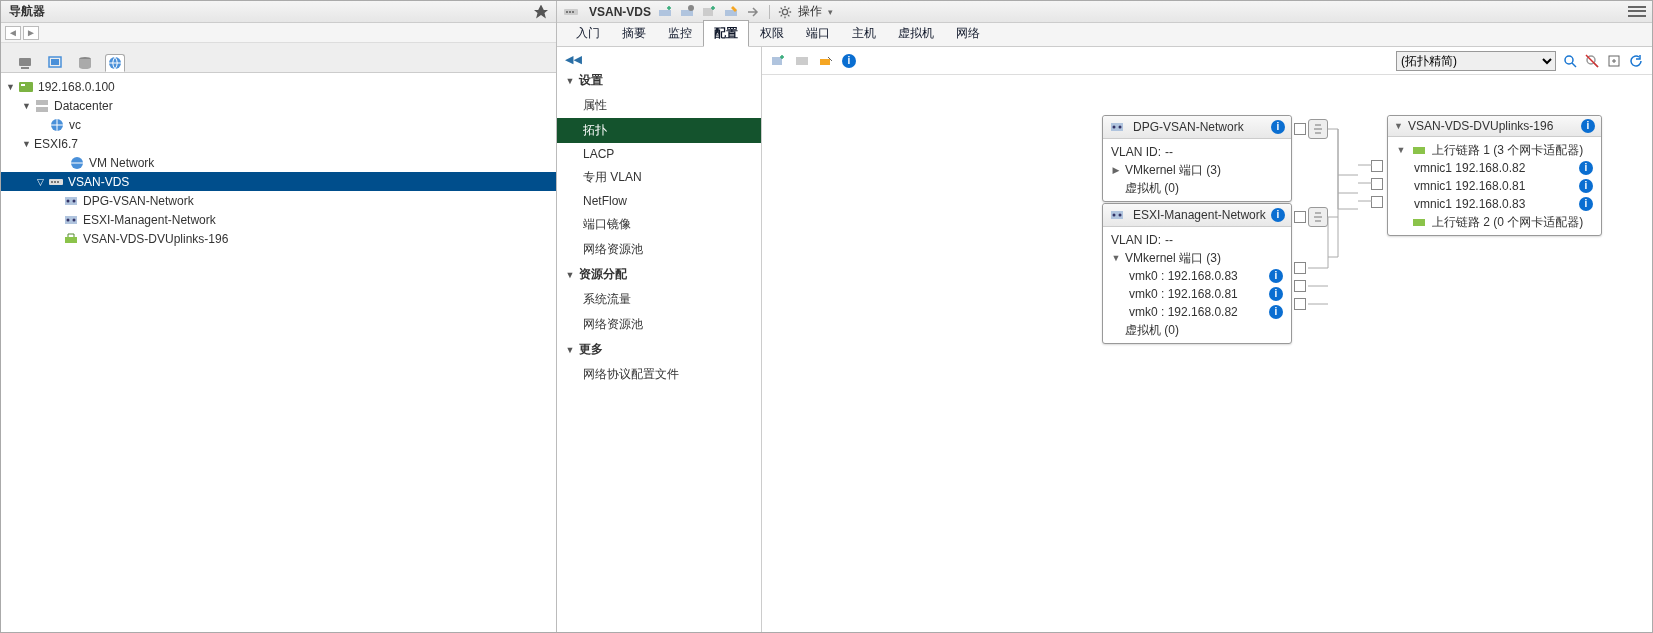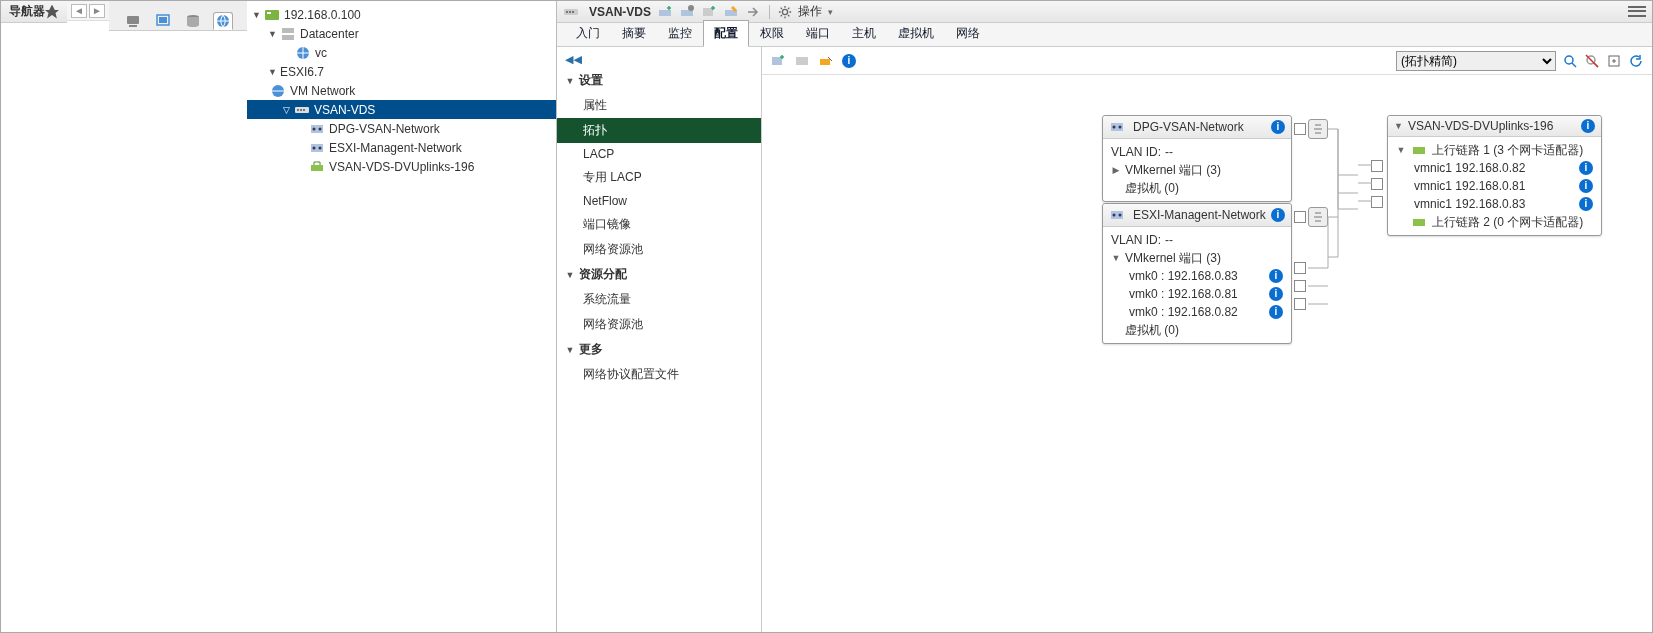--- a/index.html
+++ b/index.html
@@ -1,18 +1,18 @@
 <!DOCTYPE html>
 <html><head>
 <meta charset="utf-8">
 <style>
 html,body{margin:0;padding:0;font-family:Arial,"Microsoft YaHei",sans-serif;font-size:12px;color:#333;background:#fff;height:100%;}
 *{box-sizing:border-box;}
 .app{display:flex;width:1653px;height:633px;border:1px solid #aaa;background:#fff;}
-.nav-panel{width:556px;display:flex;flex-direction:row;border-right:1px solid #bbb;}
+.nav-panel{width:556px;display:flex;flex-direction:column;border-right:1px solid #bbb;}
 .nav-title{display:flex;align-items:center;height:22px;background:linear-gradient(#f5f5f5,#e6e6e6);border-bottom:1px solid #ccc;padding:0 8px;font-weight:bold;}
 .pin{margin-left:auto;width:14px;height:14px;background:#555;clip-path:polygon(50% 0,70% 40%,100% 40%,75% 60%,85% 100%,50% 75%,15% 100%,25% 60%,0 40%,30% 40%);}
 .nav-nav{height:20px;background:#f5f5f5;border-bottom:1px solid #ddd;padding:0 4px;display:flex;align-items:center;gap:2px;}
 .nav-btn{width:16px;height:14px;border:1px solid #bbb;background:#fff;font-size:10px;line-height:12px;text-align:center;color:#888;}
 .view-tabs{height:30px;background:#eee;border-bottom:1px solid #ccc;display:flex;align-items:flex-end;gap:10px;padding:0 14px;}
 .vt{width:20px;height:18px;border:1px solid transparent;display:flex;align-items:center;justify-content:center;cursor:pointer;}
 .vt svg{width:16px;height:16px;}
 .vt.active{border:1px solid #aaa;border-bottom:1px solid #fff;background:#fff;border-radius:3px 3px 0 0;}
 .tree{flex:1;overflow:auto;padding:4px 0;}
 .tree-row{display:flex;align-items:center;height:19px;padding-right:4px;white-space:nowrap;cursor:default;}
@@ -130,21 +130,21 @@
               <circle cx="8" cy="8" r="6" fill="#4a90d9"></circle>
               <path d="M2 8h12M8 2v12" stroke="#fff" stroke-width="1"></path>
             </svg>
           </span>
         <span>vc</span>
       </div>
       <div class="tree-row" style="padding-left:20px">
         <span class="twisty">▼</span>
         <span>ESXI6.7</span>
       </div>
-      <div class="tree-row" style="padding-left:23px">
+      <div class="tree-row" style="padding-left:68px">
         <span class="ico">
             <svg viewBox="0 0 16 16">
               <circle cx="8" cy="8" r="6" fill="#4a90d9"></circle>
               <path d="M2 8h12" stroke="#fff"></path>
             </svg>
           </span>
         <span>VM Network</span>
       </div>
       <div class="tree-row selected" style="padding-left:34px">
         <span class="twisty">▽</span>
@@ -261,21 +261,21 @@
       <div class="cfg-side">
         <div class="collapse-btn">◀◀</div>
         <div id="cfg-groups">
             <div class="cfg-group-hdr">
               <span class="tw">▼</span>
               <span>设置</span>
             </div>
             <div class="cfg-item">属性</div>
             <div class="cfg-item selected">拓扑</div>
             <div class="cfg-item">LACP</div>
-            <div class="cfg-item">专用 LACP</div>
+            <div class="cfg-item">专用 VLAN</div>
             <div class="cfg-item">NetFlow</div>
             <div class="cfg-item">端口镜像</div>
             <div class="cfg-item">网络资源池</div>
             <div class="cfg-group-hdr">
               <span class="tw">▼</span>
               <span>资源分配</span>
             </div>
             <div class="cfg-item">系统流量</div>
             <div class="cfg-item">网络资源池</div>
             <div class="cfg-group-hdr">

